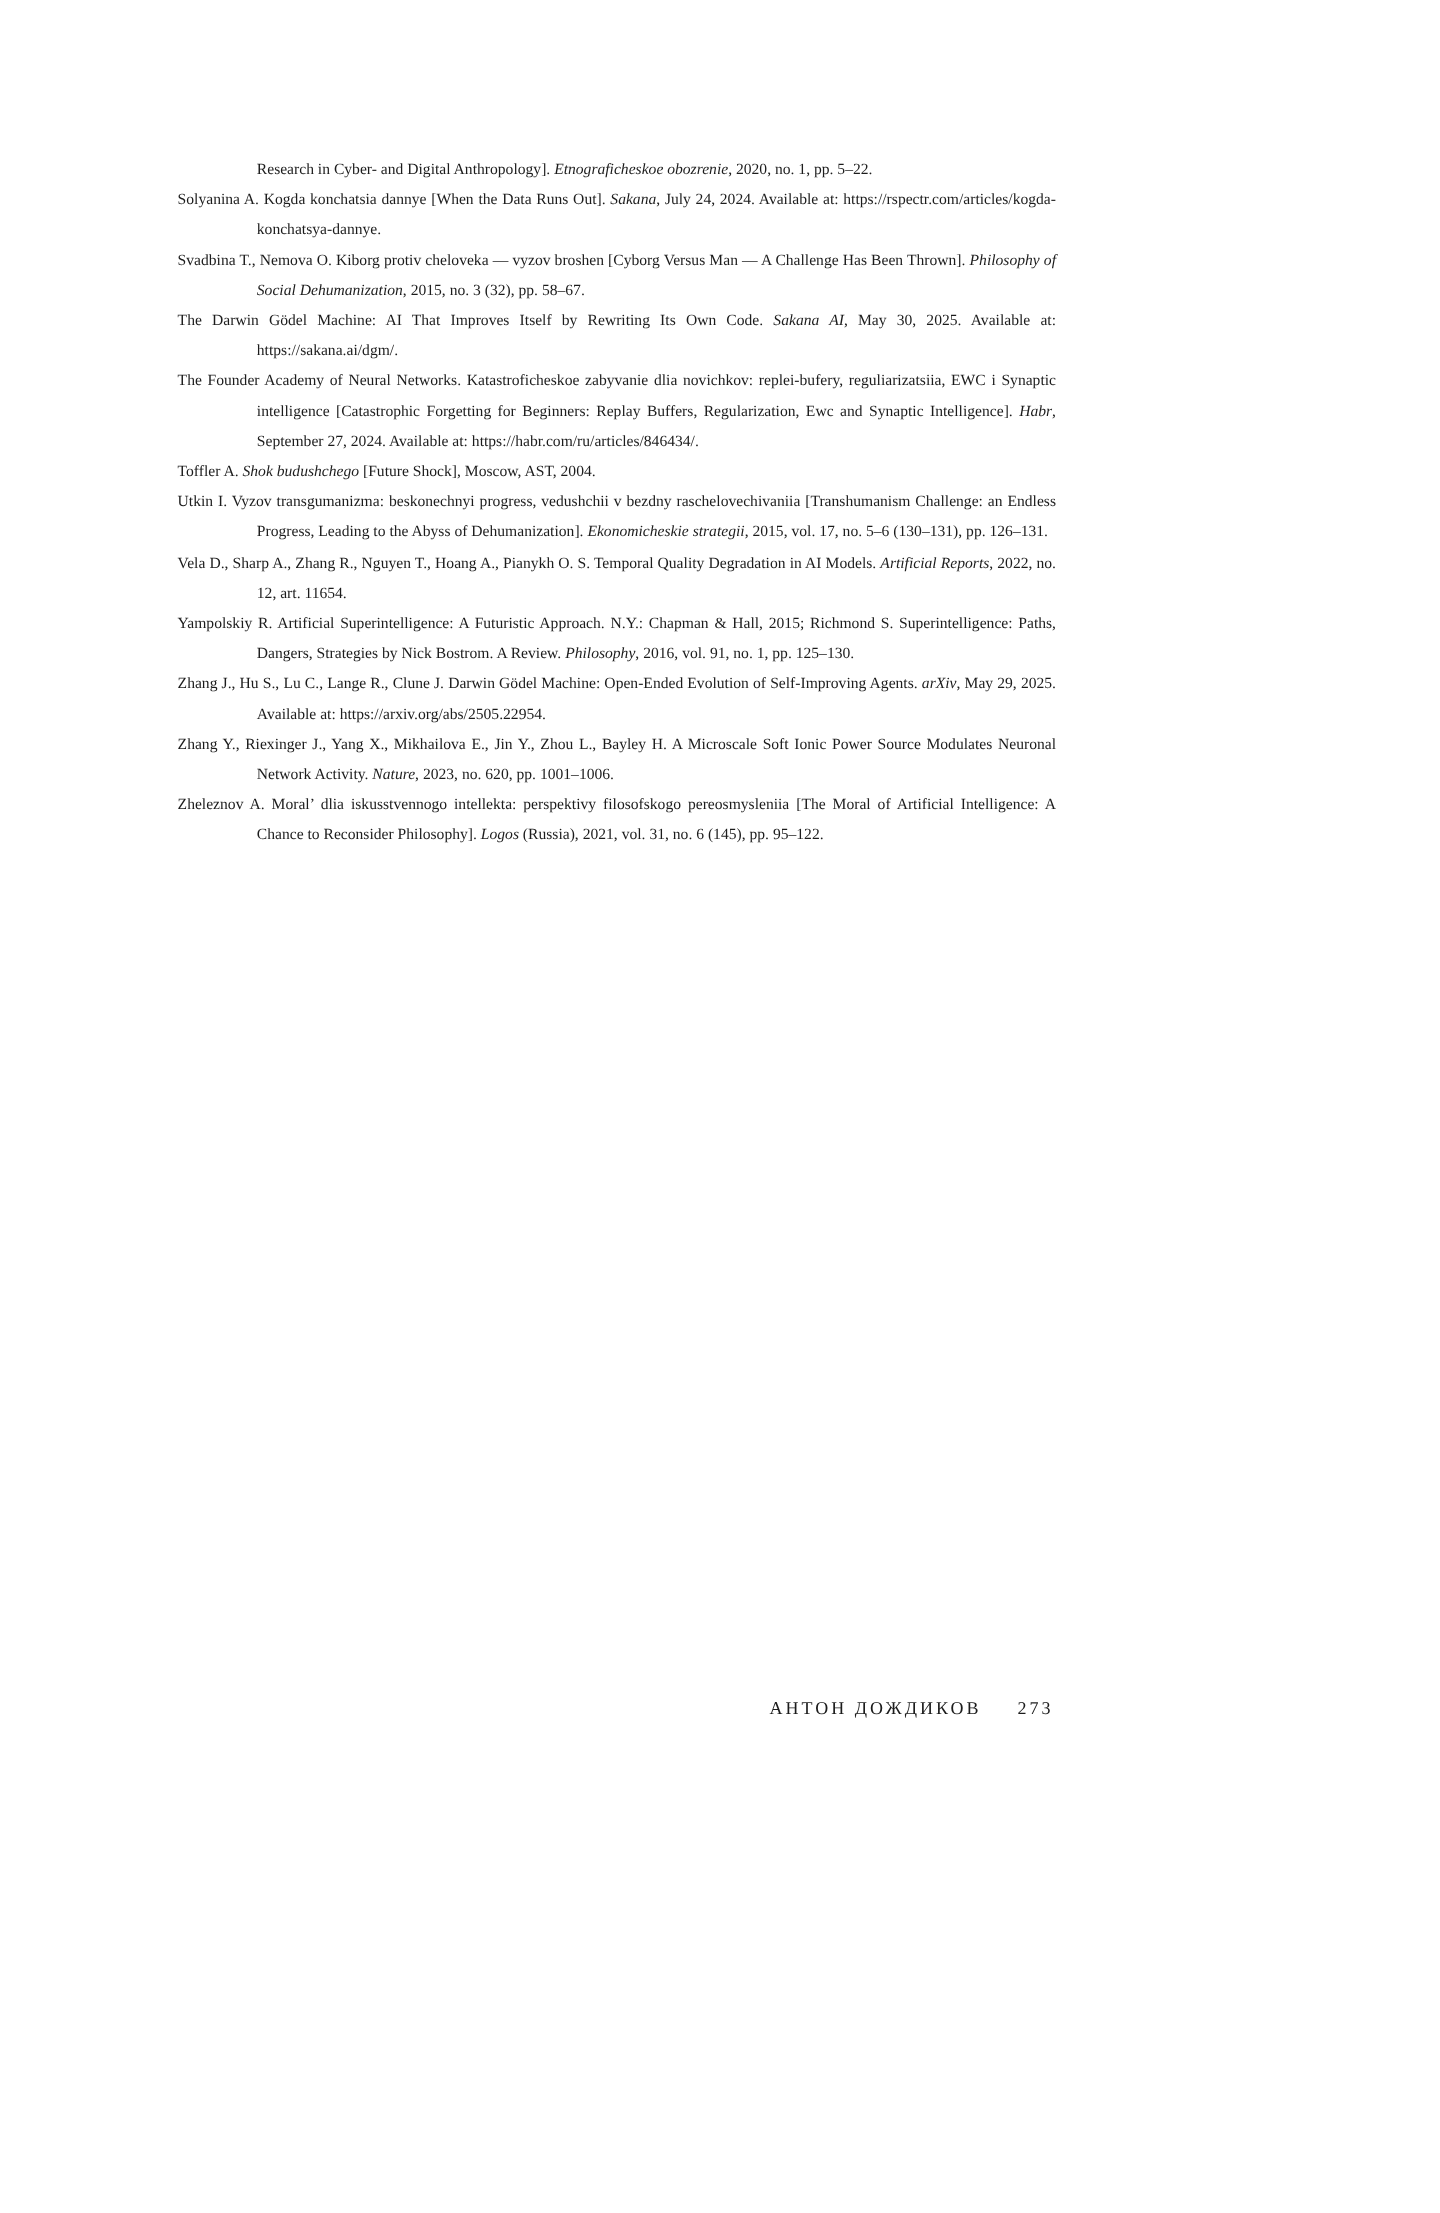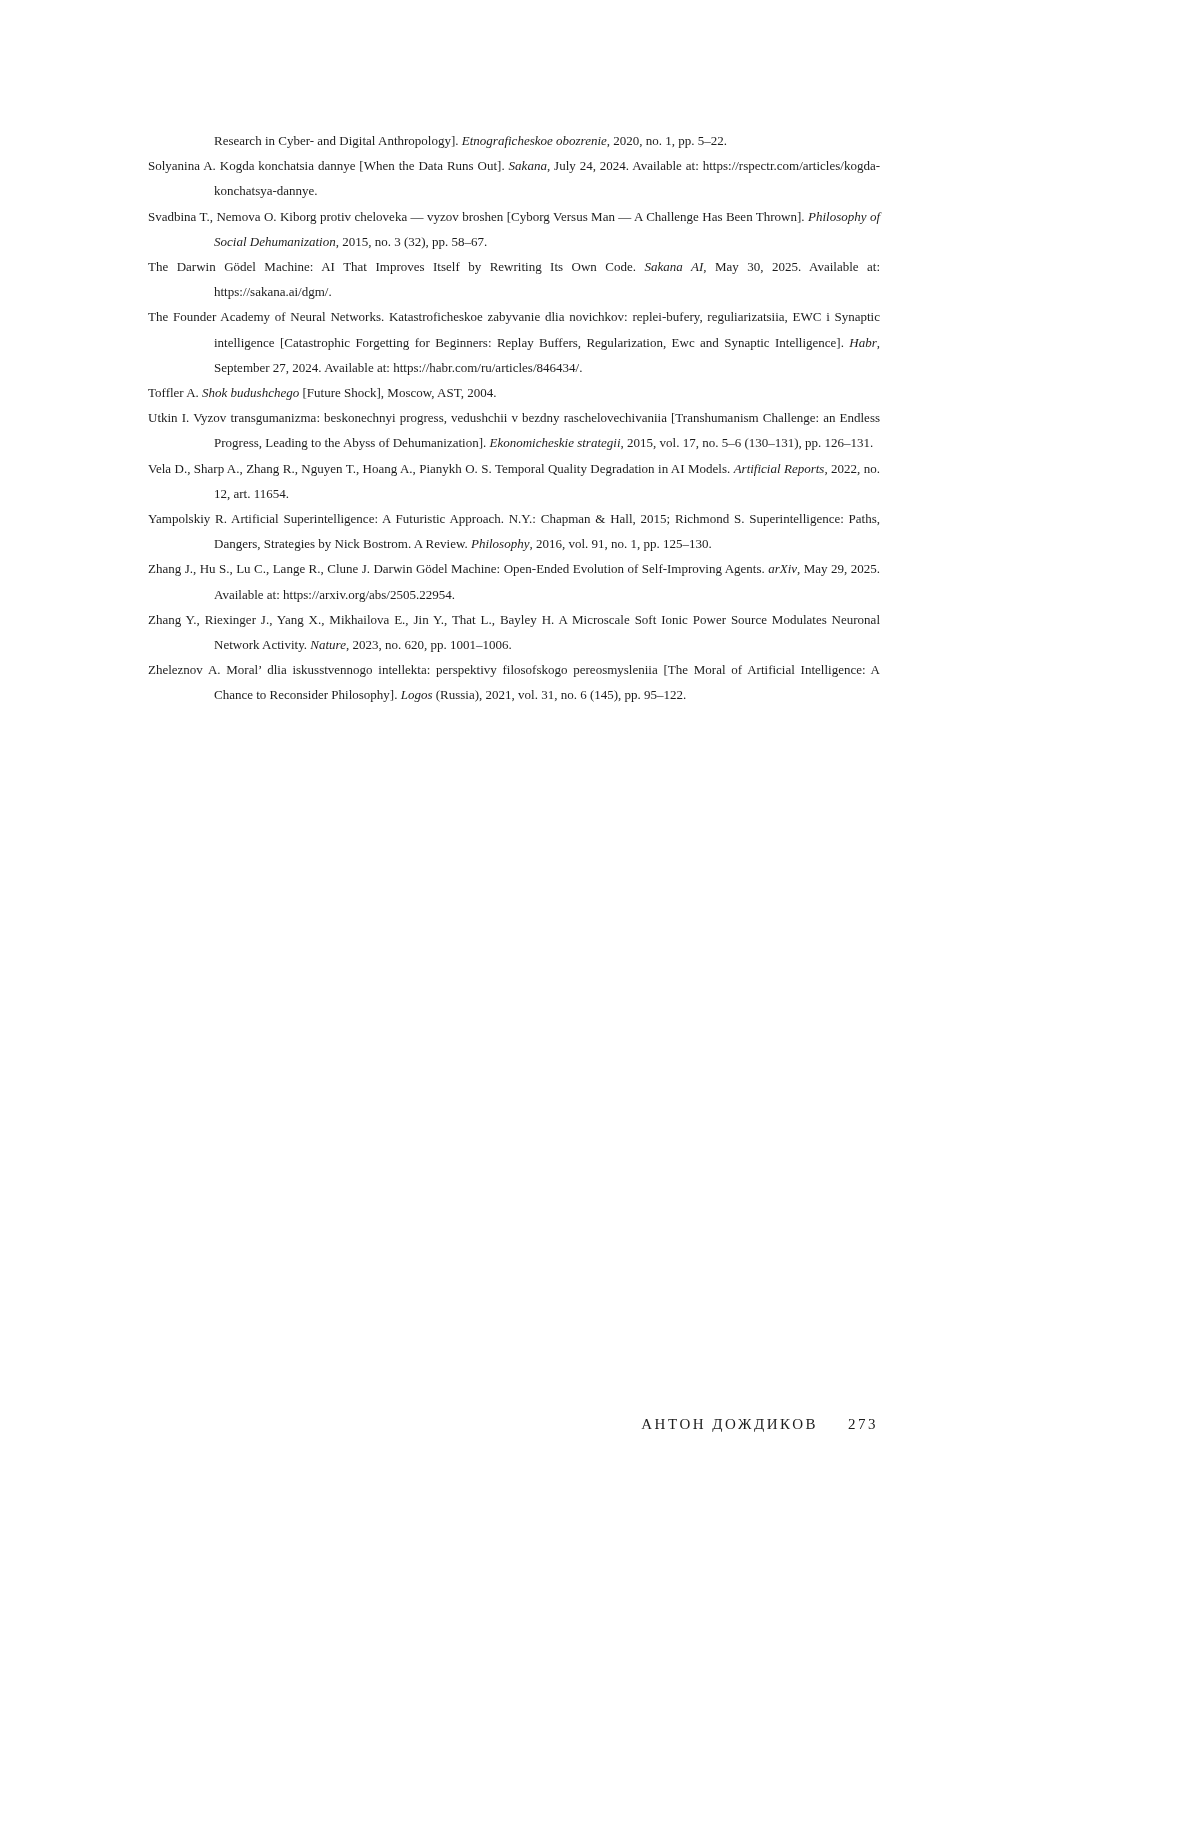--- a/index.html
+++ b/index.html
@@ -58,20 +58,20 @@
       <p class="ref continuation"><span>Research in Cyber- and Digital Anthropology]. </span><em>Etnograficheskoe obozrenie</em><span>, 2020, no. 1, pp. 5–22.</span></p>
       <p class="ref"><span>Solyanina A. Kogda konchatsia dannye [When the Data Runs Out]. </span><em>Sakana</em><span>, July 24, 2024. Available at: https://rspectr.com/articles/kogda-konchatsya-dannye.</span></p>
       <p class="ref"><span>Svadbina T., Nemova O. Kiborg protiv cheloveka — vyzov broshen [Cyborg Versus Man — A Challenge Has Been Thrown]. </span><em>Philosophy of Social Dehumanization</em><span>, 2015, no. 3 (32), pp. 58–67.</span></p>
       <p class="ref"><span>The Darwin Gödel Machine: AI That Improves Itself by Rewriting Its Own Code. </span><em>Sakana AI</em><span>, May 30, 2025. Available at: https://sakana.ai/dgm/.</span></p>
       <p class="ref"><span>The Founder Academy of Neural Networks. Katastroficheskoe zabyvanie dlia novichkov: replei-bufery, reguliarizatsiia, EWC i Synaptic intelligence [Catastrophic Forgetting for Beginners: Replay Buffers, Regularization, Ewc and Synaptic Intelligence]. </span><em>Habr</em><span>, September 27, 2024. Available at: https://habr.com/ru/articles/846434/.</span></p>
       <p class="ref"><span>Toffler A. </span><em>Shok budushchego</em><span> [Future Shock], Moscow, AST, 2004.</span></p>
       <p class="ref"><span>Utkin I. Vyzov transgumanizma: beskonechnyi progress, vedushchii v bezdny raschelovechivaniia [Transhumanism Challenge: an Endless Progress, Leading to the Abyss of Dehumanization]. </span><em>Ekonomicheskie strategii</em><span>, 2015, vol. 17, no. 5–6 (130–131), pp. 126–131.</span></p>
       <p class="ref"><span>Vela D., Sharp A., Zhang R., Nguyen T., Hoang A., Pianykh O. S. Temporal Quality Degradation in AI Models. </span><em>Artificial Reports</em><span>, 2022, no. 12, art. 11654.</span></p>
       <p class="ref"><span>Yampolskiy R. Artificial Superintelligence: A Futuristic Approach. N.Y.: Chapman &amp; Hall, 2015; Richmond S. Superintelligence: Paths, Dangers, Strategies by Nick Bostrom. A Review. </span><em>Philosophy</em><span>, 2016, vol. 91, no. 1, pp. 125–130.</span></p>
       <p class="ref"><span>Zhang J., Hu S., Lu C., Lange R., Clune J. Darwin Gödel Machine: Open-Ended Evolution of Self-Improving Agents. </span><em>arXiv</em><span>, May 29, 2025. Available at: https://arxiv.org/abs/2505.22954.</span></p>
-      <p class="ref"><span>Zhang Y., Riexinger J., Yang X., Mikhailova E., Jin Y., That L., Bayley H. A Microscale Soft Ionic Power Source Modulates Neuronal Network Activity. </span><em>Nature</em><span>, 2023, no. 620, pp. 1001–1006.</span></p>
+      <p class="ref"><span>Zhang Y., Riexinger J., Yang X., Mikhailova E., Jin Y., Zhou L., Bayley H. A Microscale Soft Ionic Power Source Modulates Neuronal Network Activity. </span><em>Nature</em><span>, 2023, no. 620, pp. 1001–1006.</span></p>
       <p class="ref"><span>Zheleznov A. Moral’ dlia iskusstvennogo intellekta: perspektivy filosofskogo pereosmysleniia [The Moral of Artificial Intelligence: A Chance to Reconsider Philosophy]. </span><em>Logos</em><span> (Russia), 2021, vol. 31, no. 6 (145), pp. 95–122.</span></p>
     </div>
   <div class="footer">
     <span class="footer-author">АНТОН ДОЖДИКОВ</span>
     <span class="footer-page">273</span>
   </div>
 </div>
 
 </body></html>

